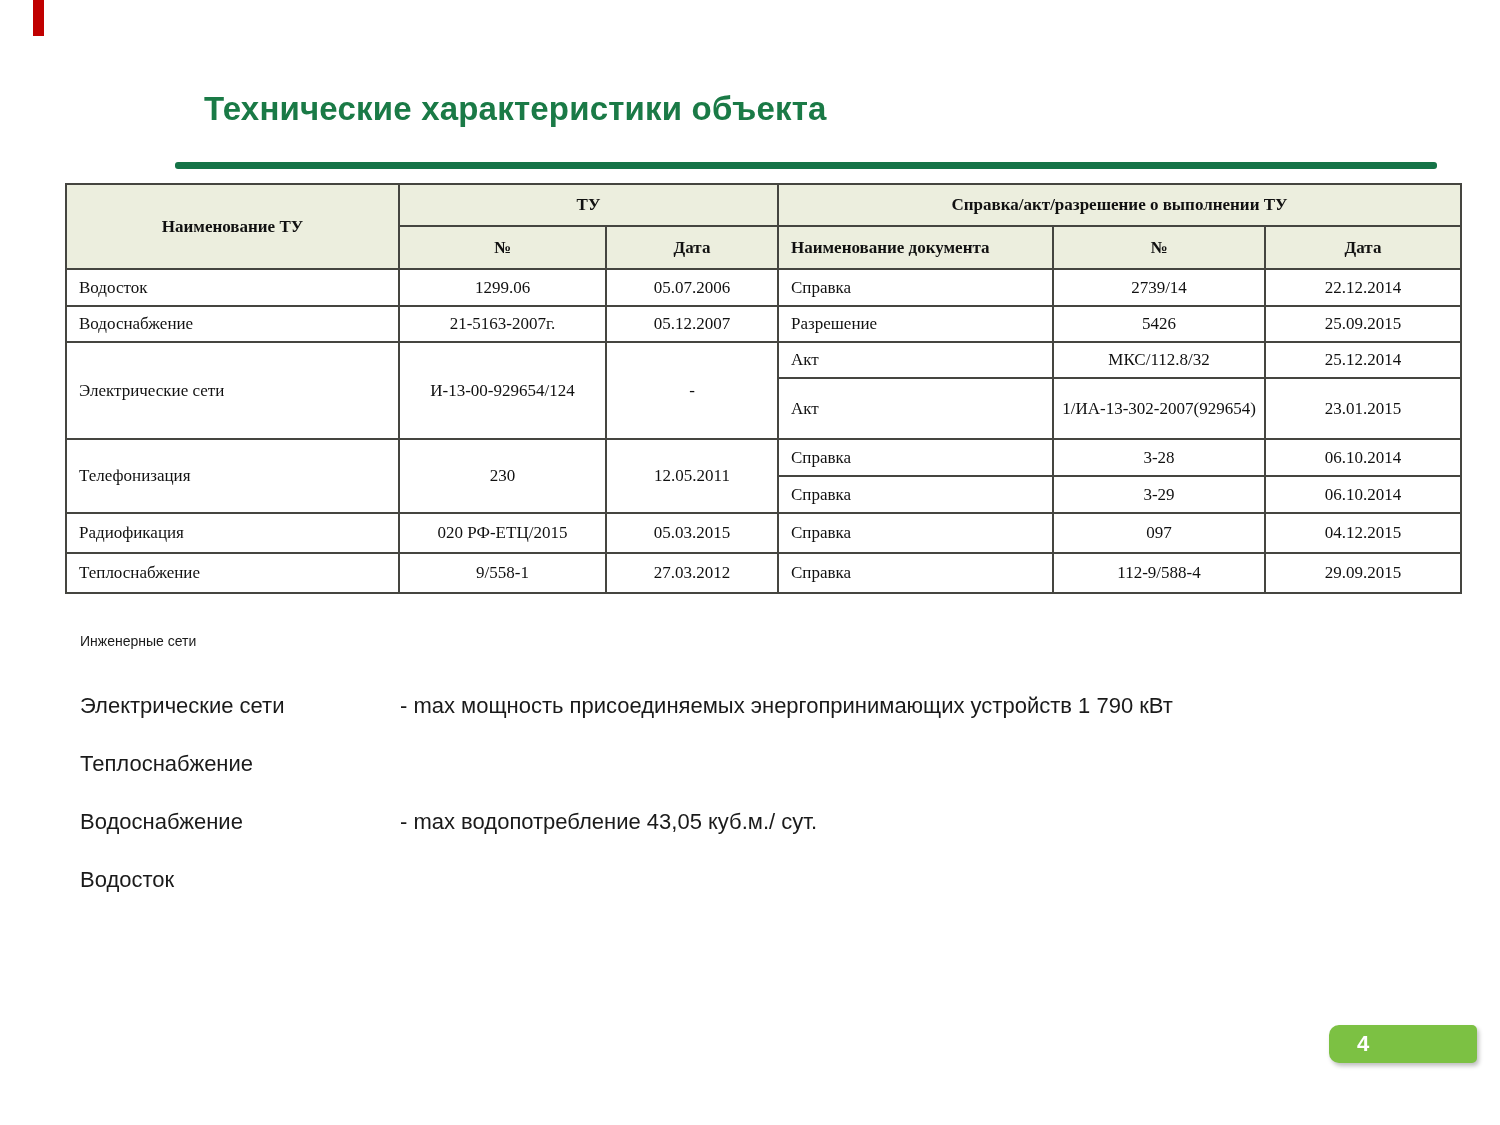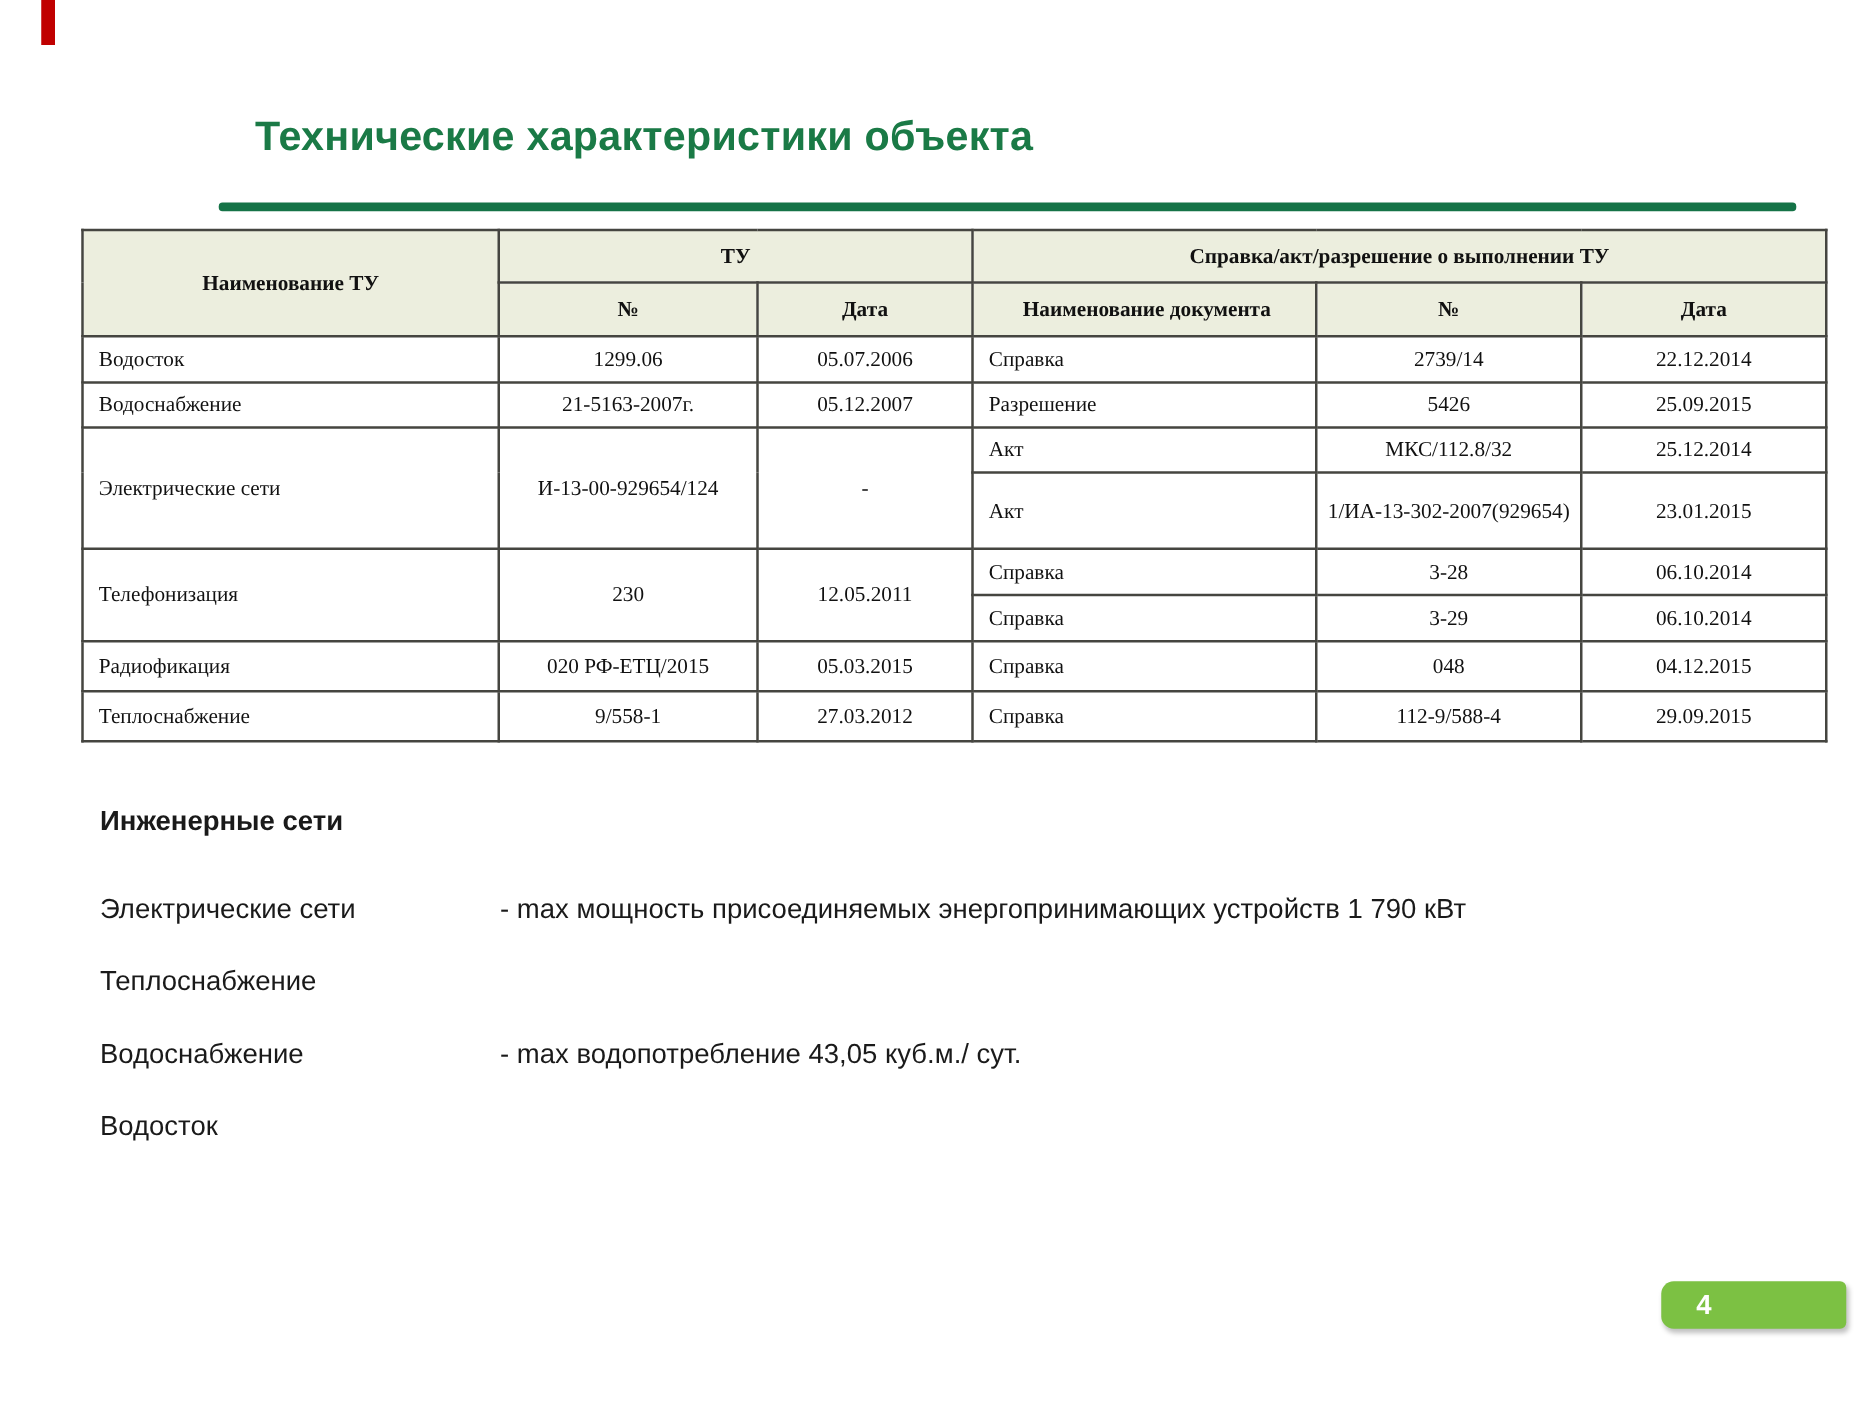--- a/index.html
+++ b/index.html
@@ -48,30 +48,30 @@
     padding: 2px 8px;
     text-align: center;
     vertical-align: middle;
     overflow: hidden;
   }
   .tu-table th {
     background: #eceede;
     font-weight: bold;
     font-size: 17px;
   }
-  .tu-table td.al, .tu-table th.al-h { text-align: center; padding-left: 12px; }
+  .tu-table td.al, .tu-table th.al-h { text-align: left; padding-left: 12px; }
   .tu-table td.al { text-align: left; }
   .notes {
     position: absolute;
     left: 80px; top: 628px;
     width: 1340px;
     font-size: 22px;
     color: #1a1a1a;
   }
-  .notes-heading { margin: 16px 0 44px 0; font-weight: bold; font-size: 22px; }
+  .notes-heading { margin: 5px 0 44px 0; font-weight: normal; font-size: 14px; }
   .note-row { display: flex; margin-bottom: 32px; }
   .note-label { width: 300px; flex: 0 0 300px; }
   .note-value { flex: 1; margin-left: 20px; }
   .page-badge {
     position: absolute;
     left: 1329px; top: 1025px;
     width: 148px; height: 38px;
     background: #7cc143;
     border-radius: 10px 5px 5px 10px;
     box-shadow: 2px 3px 4px rgba(0,0,0,0.25);
@@ -157,21 +157,21 @@
       <tr style="height:37px">
         <td class="al">Справка</td>
         <td>3-29</td>
         <td>06.10.2014</td>
       </tr>
       <tr style="height:40px">
         <td class="al">Радиофикация</td>
         <td>020 РФ-ЕТЦ/2015</td>
         <td>05.03.2015</td>
         <td class="al">Справка</td>
-        <td>048</td>
+        <td>097</td>
         <td>04.12.2015</td>
       </tr>
       <tr style="height:40px">
         <td class="al">Теплоснабжение</td>
         <td>9/558-1</td>
         <td>27.03.2012</td>
         <td class="al">Справка</td>
         <td>112-9/588-4</td>
         <td>29.09.2015</td>
       </tr>

